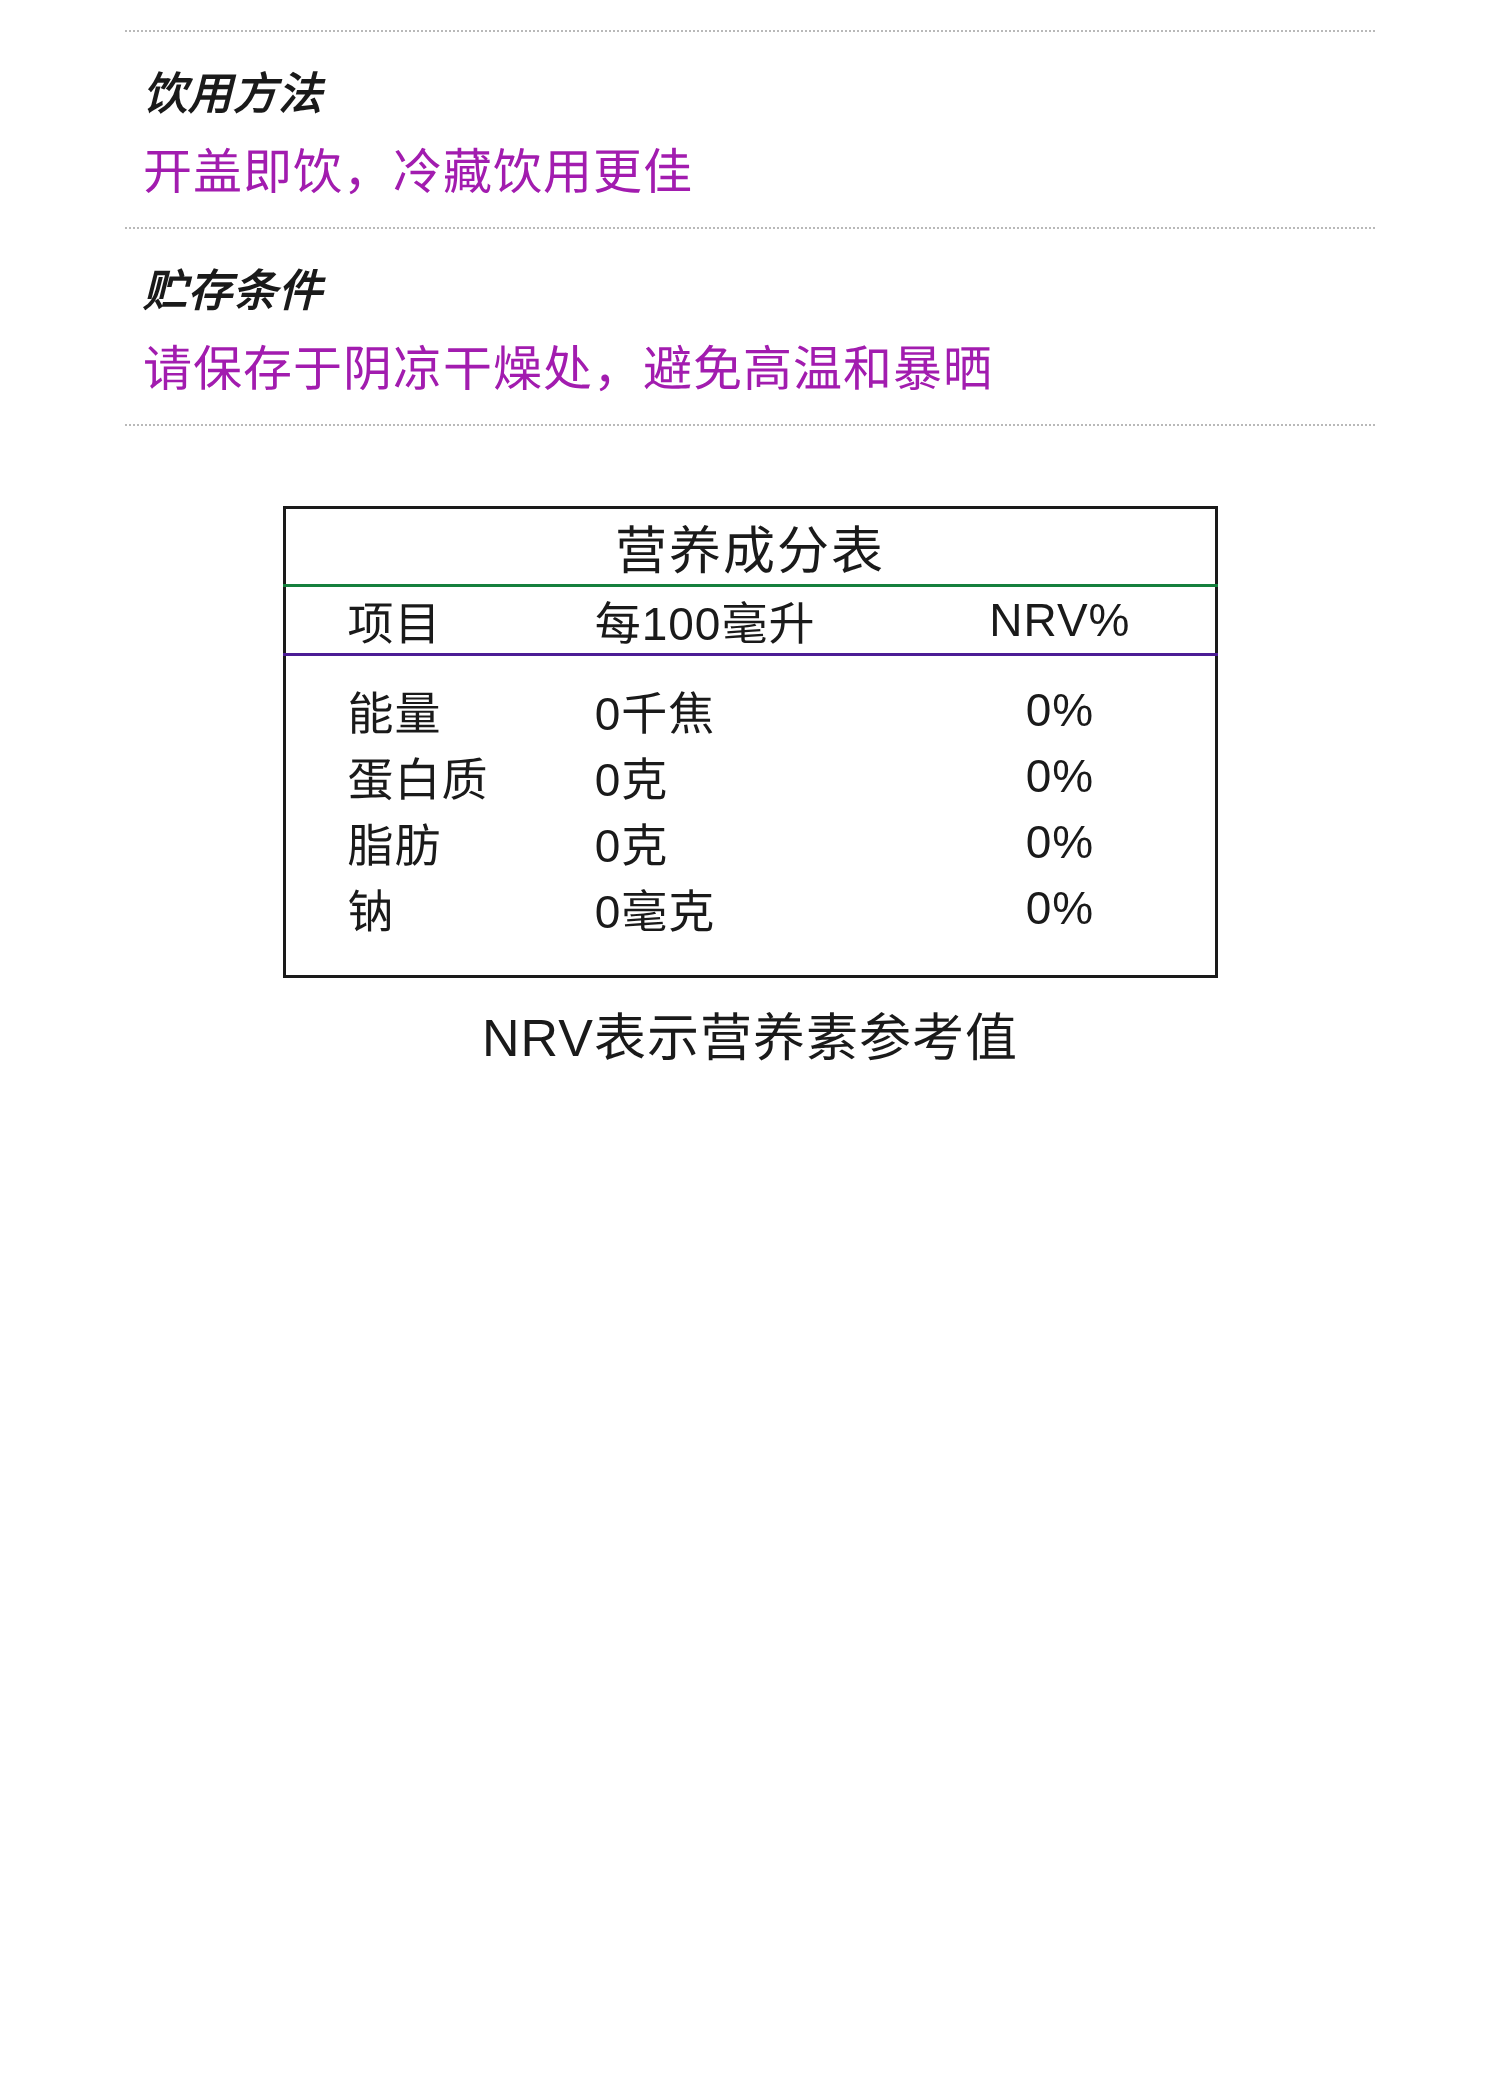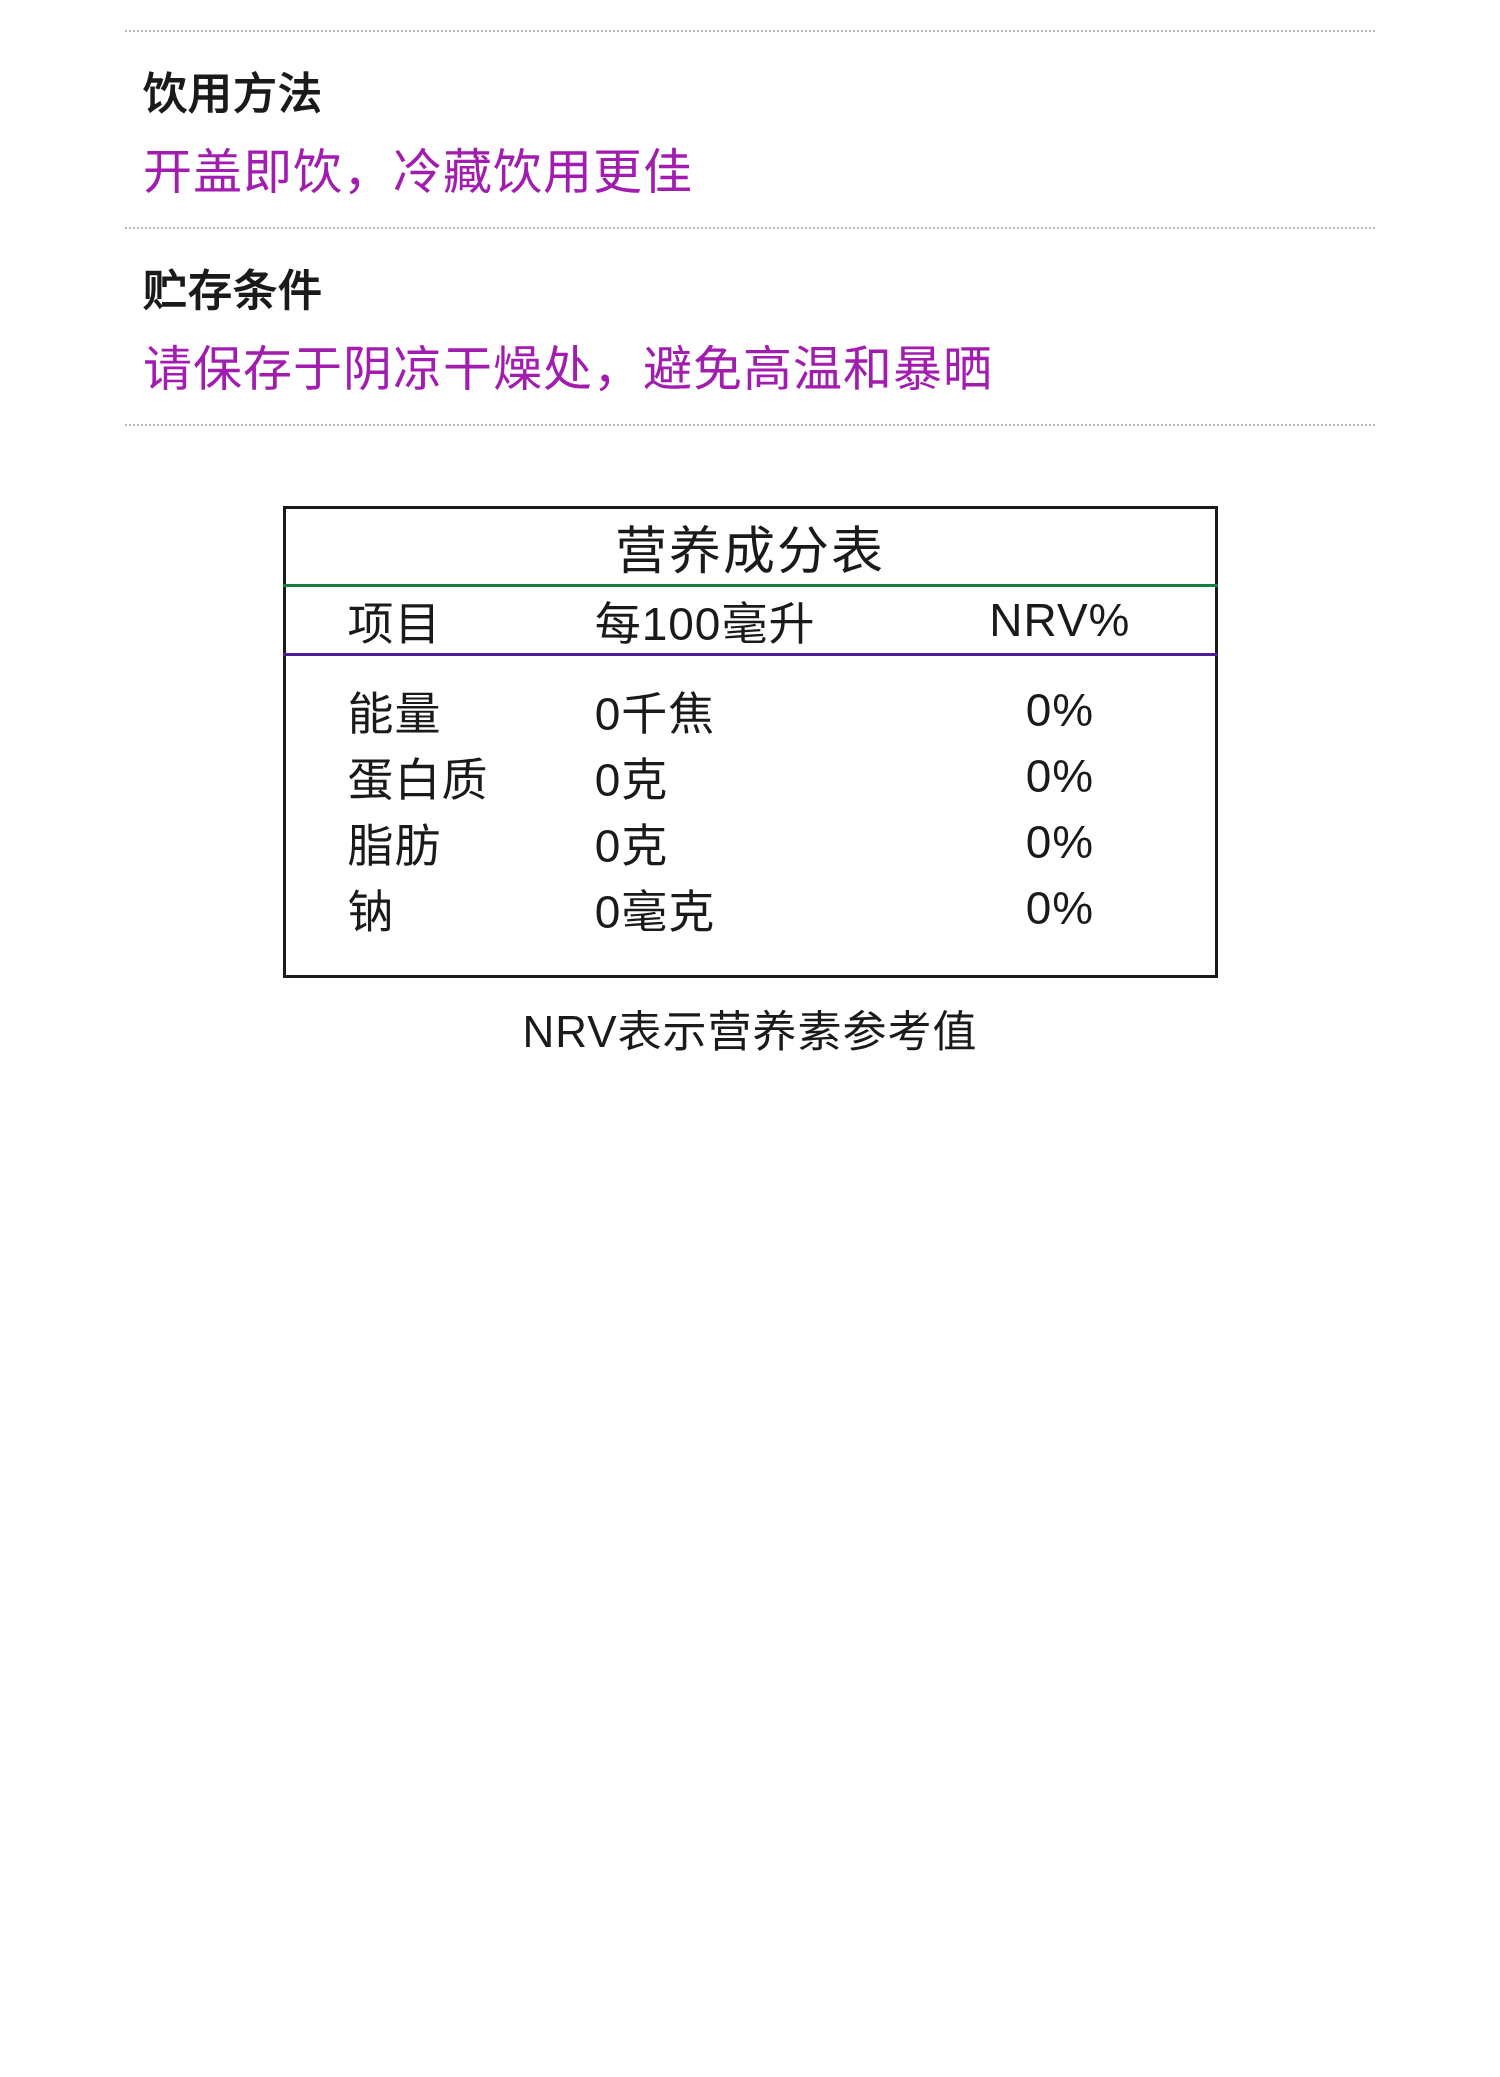--- a/index.html
+++ b/index.html
@@ -35,20 +35,21 @@
   
   .section {
     padding: 36px 0 22px 18px;
   }
   .section-title {
     font-size: 44px;
     font-weight: bold;
     line-height: 1.2;
     margin: 0 0 18px 0;
     letter-spacing: 1px;
+    font-style: italic;
   }
   .section-text {
     font-size: 49px;
     line-height: 1.35;
     margin: 0;
     letter-spacing: 1px;
     color: #a21caf;
   }
 
   
@@ -86,21 +87,21 @@
   .nt-body td {
     font-size: 46px;
     padding: 9px 0;
     letter-spacing: 1px;
   }
   .nt-body tr:first-child td { padding-top: 21px; }
   .nt-body tr:last-child  td { padding-bottom: 34px; }
 
   .nt-foot {
     text-align: center;
-    font-size: 44px;
+    font-size: 52px;
     margin: 18px 0 4px 0;
     letter-spacing: 1px;
   }
 </style>
 </head>
 <body>
 
 <div class="page">
 
   <hr class="divider top">

